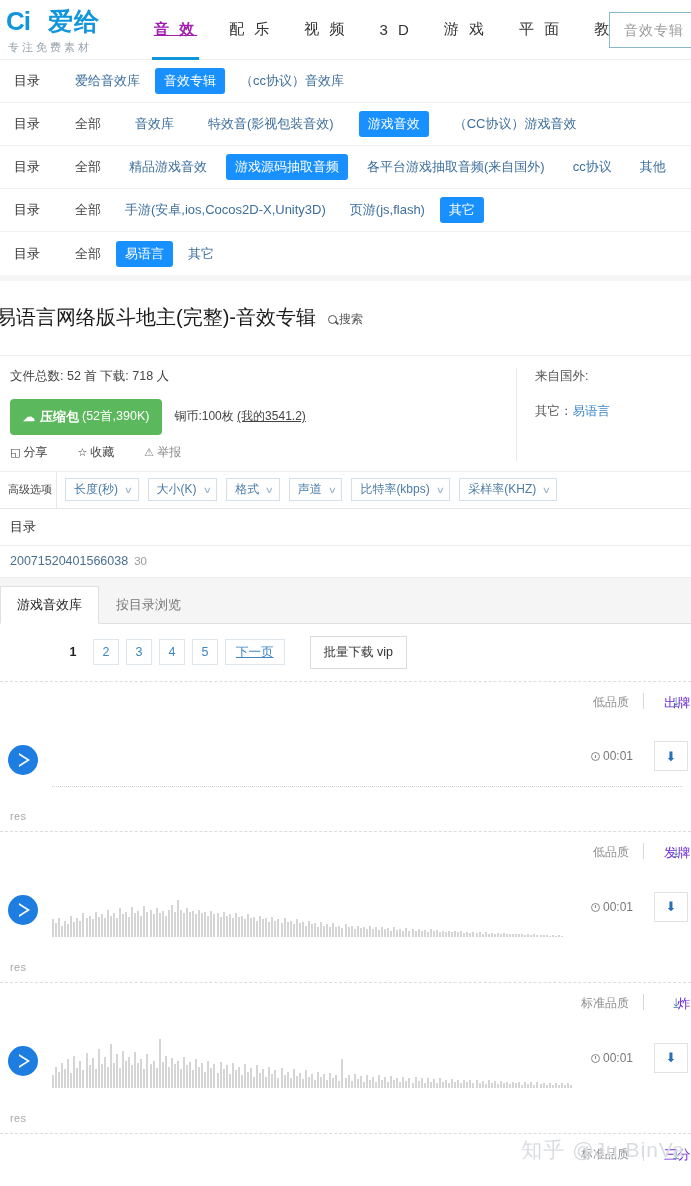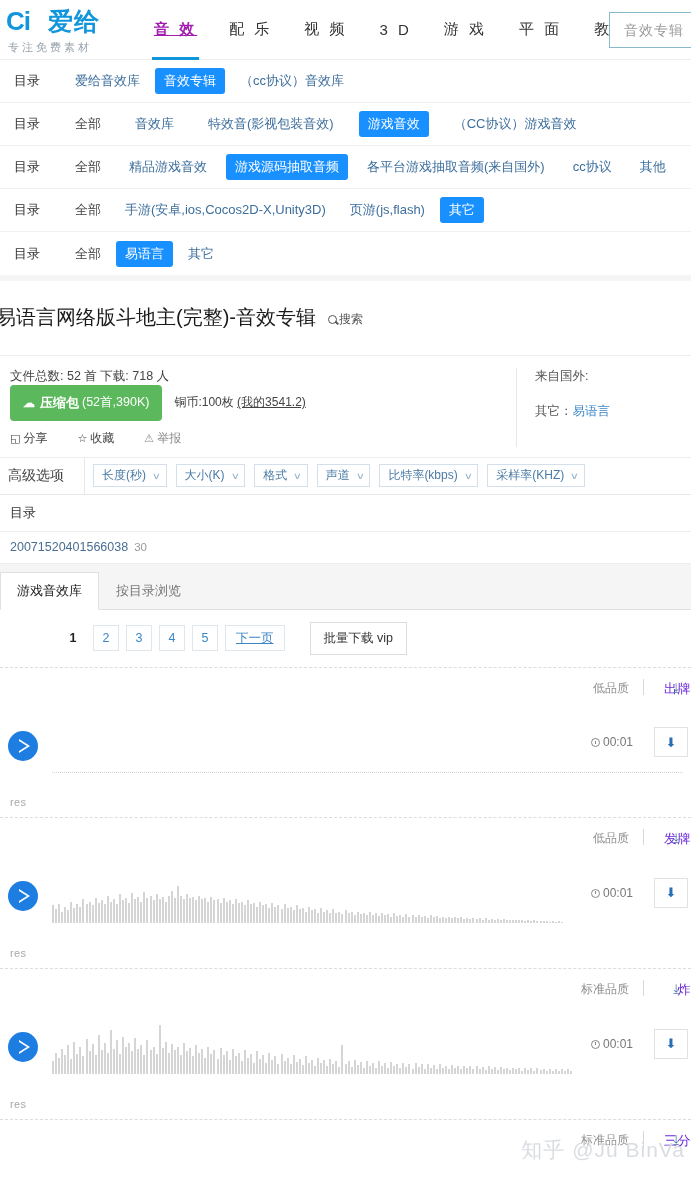--- a/index.html
+++ b/index.html
@@ -92,21 +92,21 @@
   .mini-mag::after {
     content: ""; position: absolute; width: 4px; height: 1.5px;
     background: #555; right: -3px; bottom: 0px; transform: rotate(45deg);
   }
 
   
   .album-info {
     background: #fff; display: flex; padding: 12px 0 10px 10px; position: relative;
   }
   .info-left { flex: 1; }
-  .info-stats { font-size: 12.5px; color: #444; }
+  .info-stats { font-size: 12.5px; color: #444; margin-bottom: 14px; }
   .dl-row { display: flex; align-items: center; }
   .btn-zip {
     background: #5cb85c; color: #fff; border: none; border-radius: 4px;
     padding: 9px 13px; font-size: 13px; cursor: pointer;
     display: inline-flex; align-items: center; font-weight: bold;
     font-family: "Liberation Sans", sans-serif;
   }
   .btn-zip .cloud { margin-right: 5px; font-size: 12px; }
   .btn-zip .sub { font-weight: normal; font-size: 12.5px; margin-left: 3px; }
   .coin-text { font-size: 12px; color: #444; margin-left: 12px; }
@@ -121,21 +121,21 @@
   .info-right-label { font-size: 12.5px; color: #555; margin-bottom: 18px; }
   .info-right-val { font-size: 12.5px; color: #555; }
   .info-right-val a { color: #3c86c8; text-decoration: none; }
 
   
   .adv-bar {
     background: #fff; display: flex; align-items: center;
     height: 38px; border-top: 1px solid #eee; border-bottom: 1px solid #e6e6e6; padding-left: 8px;
   }
   .adv-label {
-    font-size: 14px; color: #444; padding-right: 20px; margin-right: 8px;
+    font-size: 11px; color: #444; padding-right: 4px; margin-right: 8px;
     border-right: 1px solid #e8e8e8; height: 100%; display: flex; align-items: center;
   }
   .sel {
     border: 1px solid #d3e0ec; background: #fff; height: 23px;
     display: inline-flex; align-items: center; padding: 0 6px 0 8px;
     font-size: 12px; color: #4a7ba6; margin-right: 9px; cursor: pointer;
   }
   .sel .chev {
     margin-left: 7px; font-size: 9px; color: #9bb6cc;
     transform: scaleX(1.4); display: inline-block;

